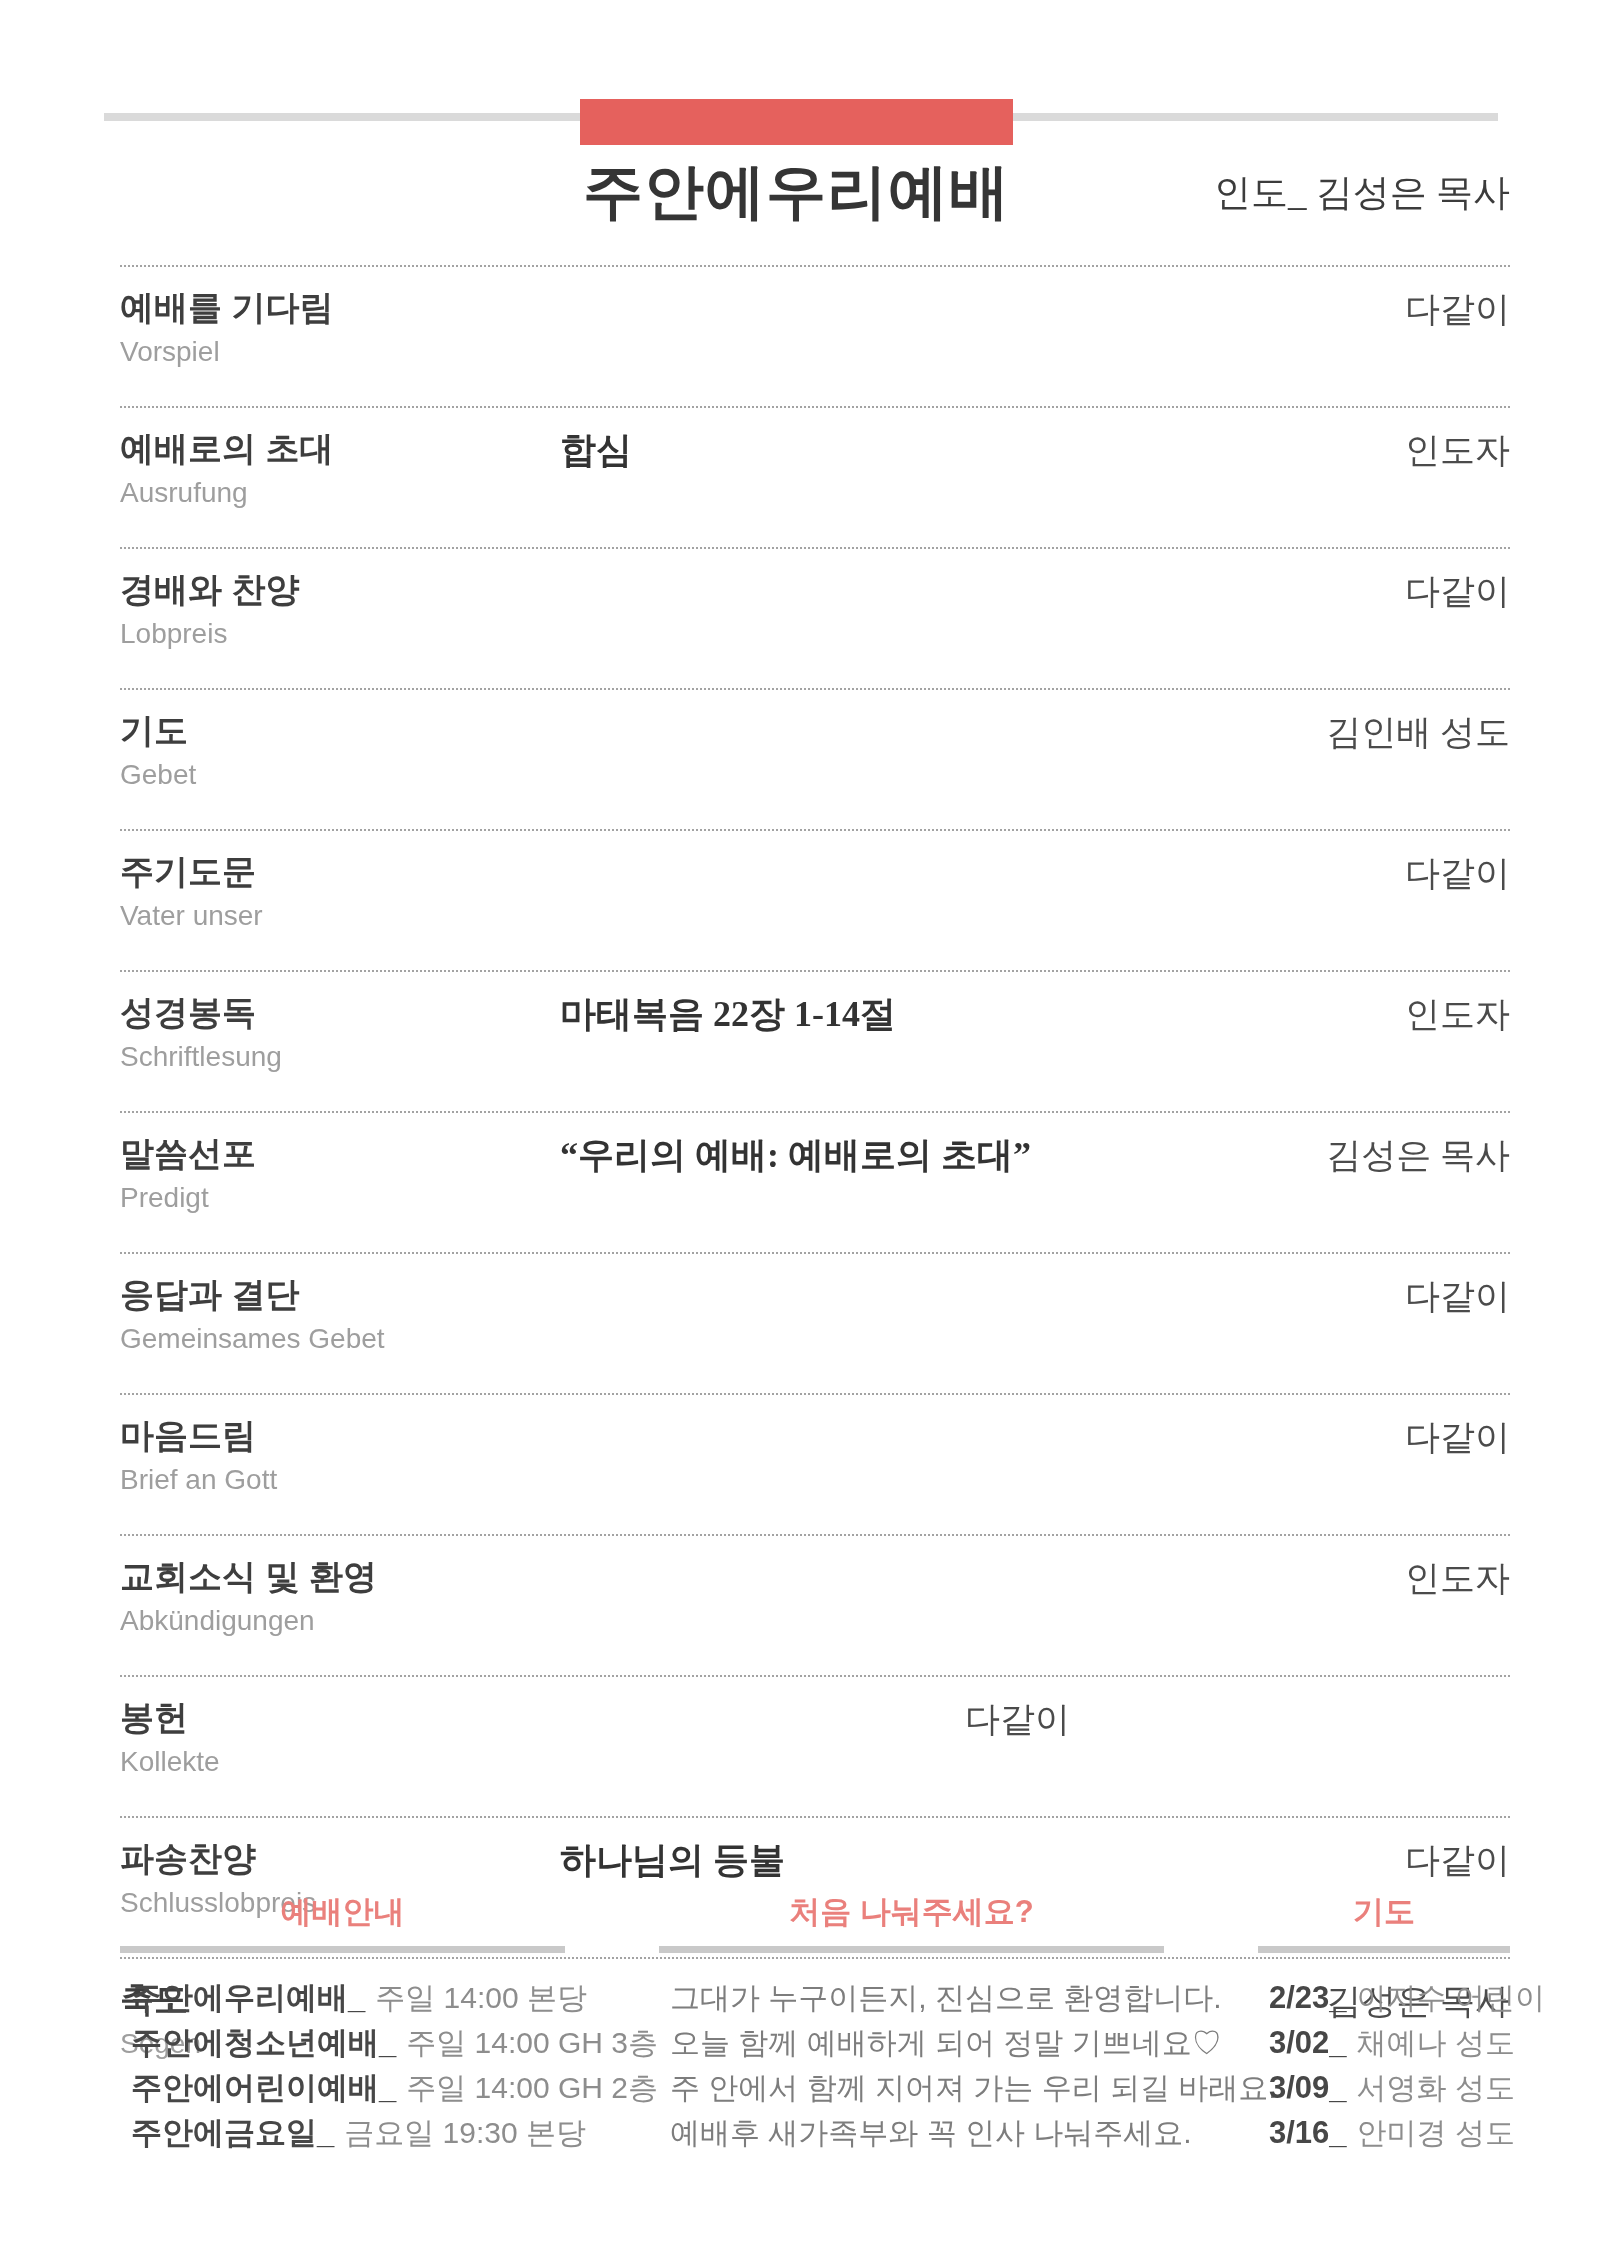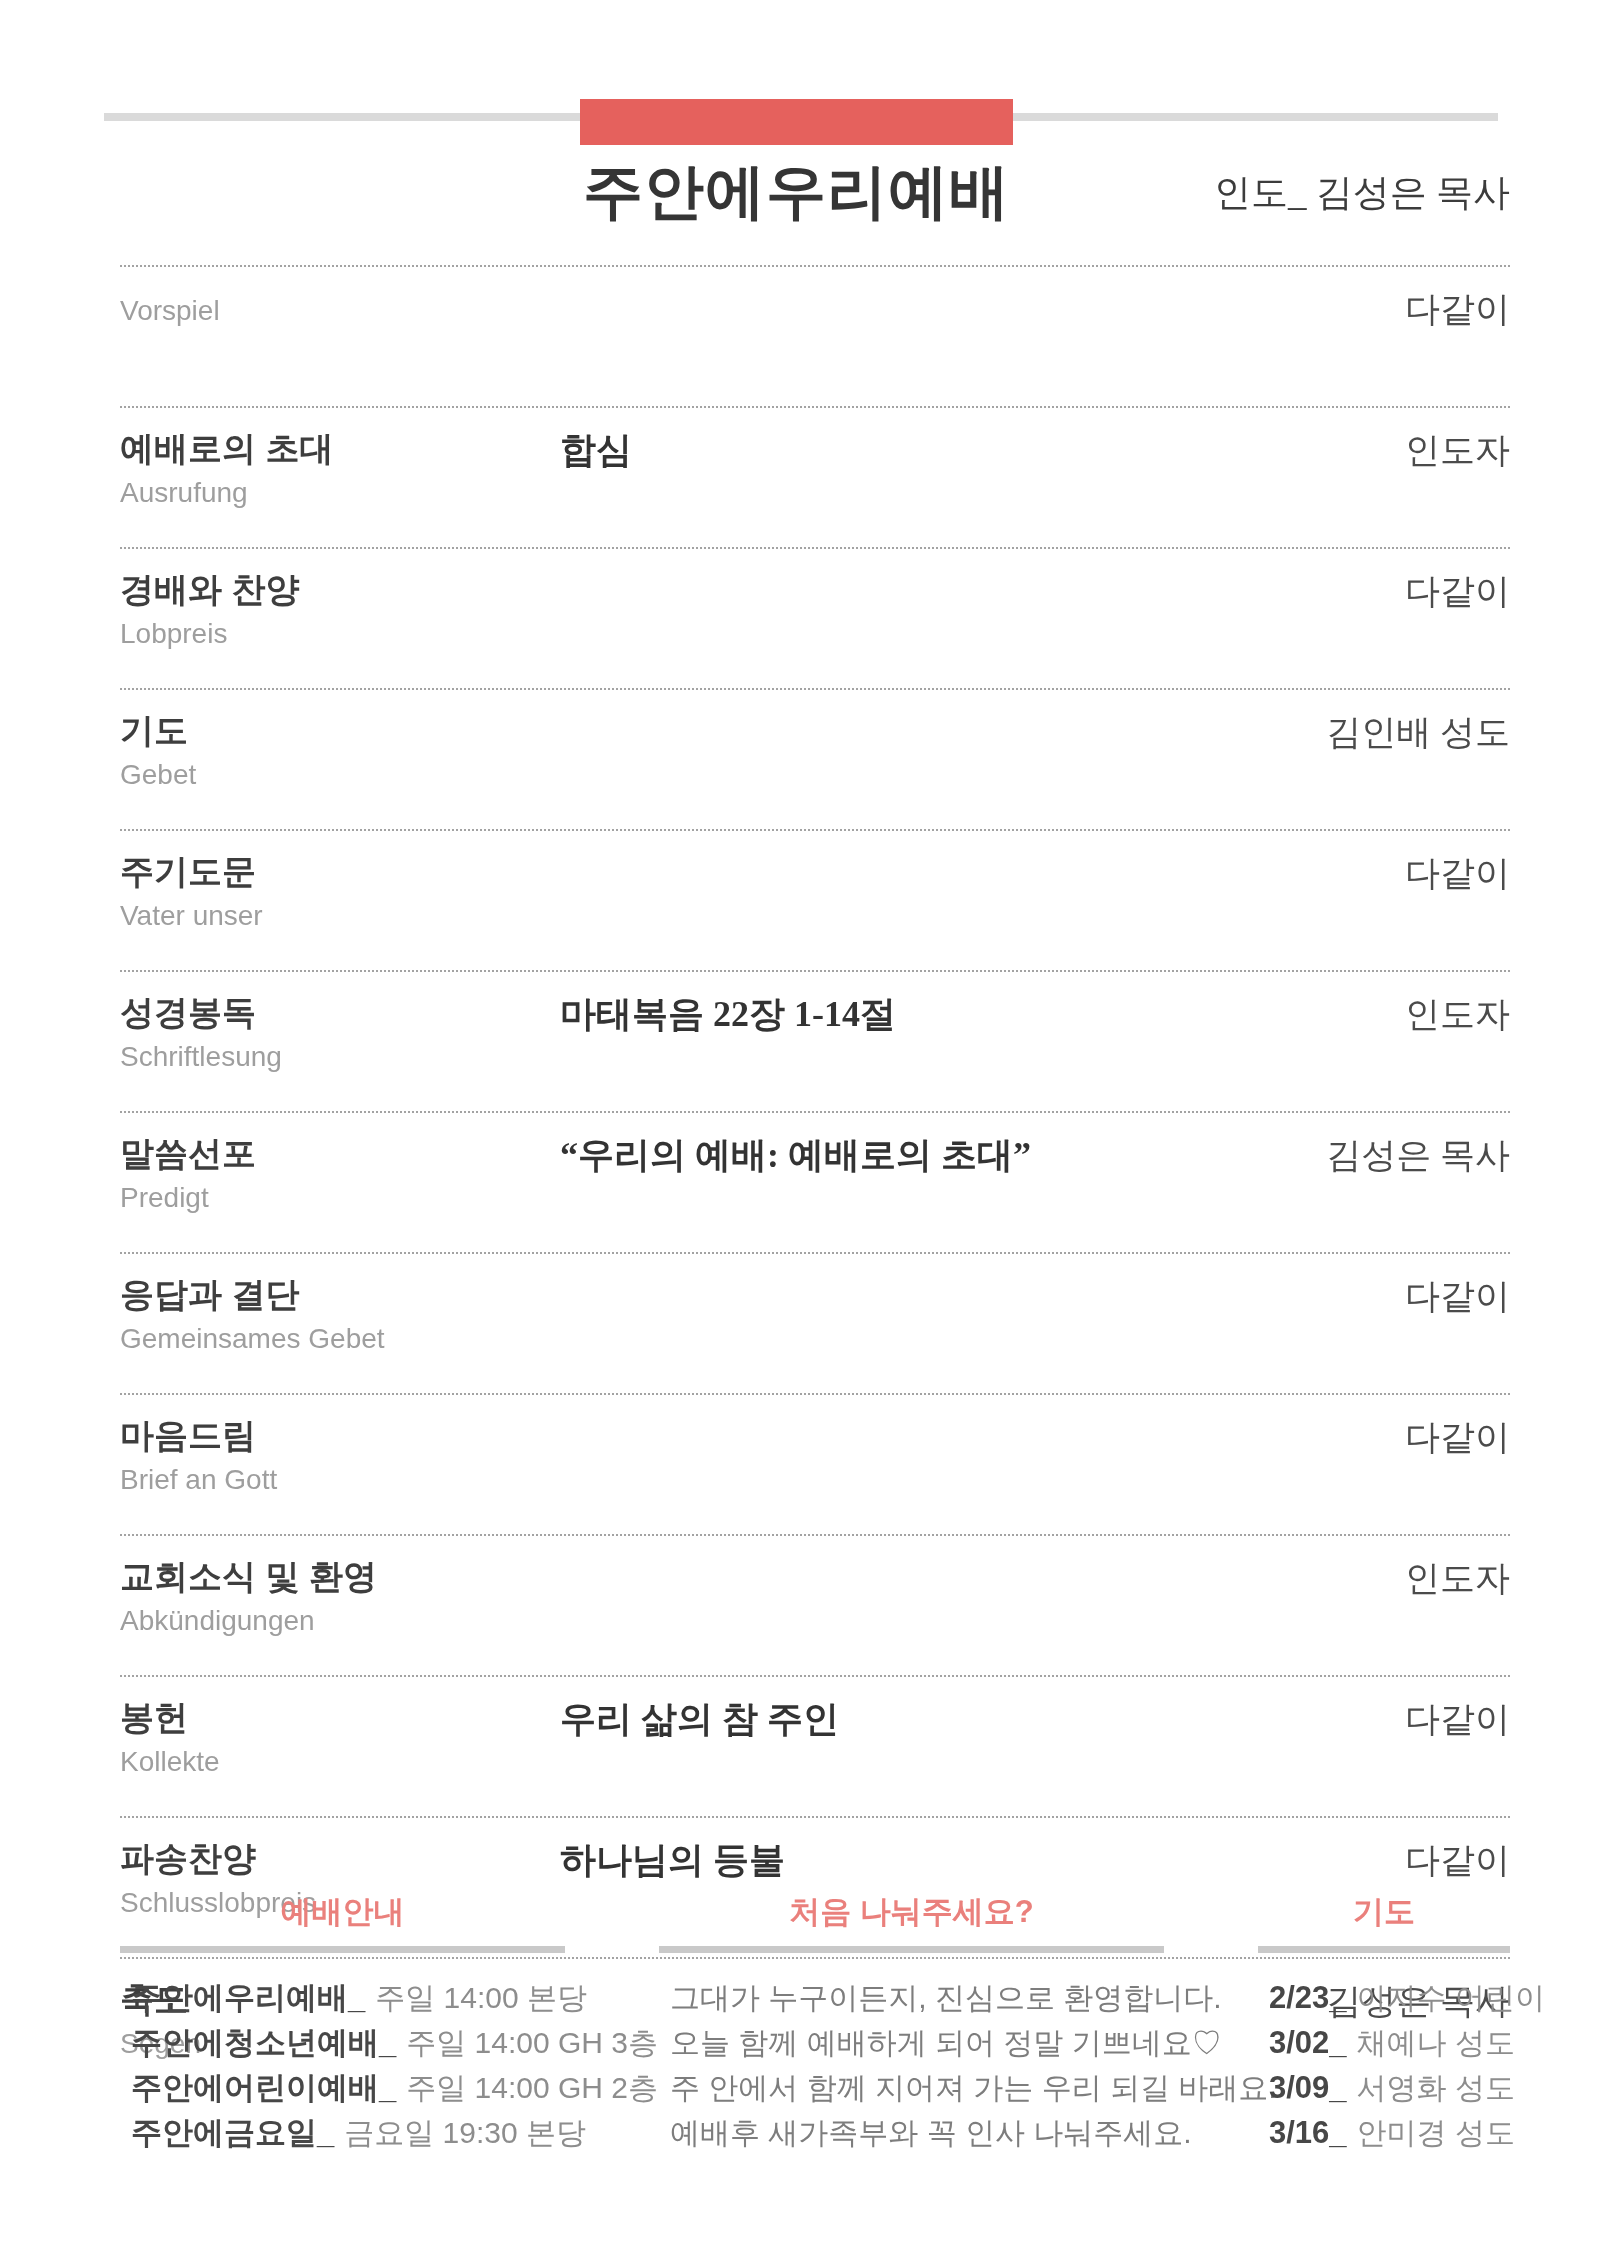--- a/index.html
+++ b/index.html
@@ -58,20 +58,21 @@
 <div class="page">
 
   <div class="rule"></div>
   <div class="red-block"></div>
   <h1 class="title">주안에우리예배</h1>
   <div class="leader">인도_ 김성은 목사</div>
 
   <main class="program" id="program">
   <section class="row">
     <div class="row-left">
+      <div class="row-title">예배를 기다림</div>
       <div class="row-sub">Vorspiel</div>
     </div>
     <div class="row-center"></div>
     <div class="row-by">다같이</div>
   </section>
 
   <section class="row">
     <div class="row-left">
       <div class="row-title">예배로의 초대</div>
       <div class="row-sub">Ausrufung</div>
@@ -150,21 +151,20 @@
     </div>
     <div class="row-center"></div>
     <div class="row-by">인도자</div>
   </section>
 
   <section class="row">
     <div class="row-left">
       <div class="row-title">봉헌</div>
       <div class="row-sub">Kollekte</div>
     </div>
-    <div class="row-center">우리 삶의 참 주인</div>
     <div class="row-by">다같이</div>
   </section>
 
   <section class="row">
     <div class="row-left">
       <div class="row-title">파송찬양</div>
       <div class="row-sub">Schlusslobpreis</div>
     </div>
     <div class="row-center">하나님의 등불</div>
     <div class="row-by">다같이</div>

